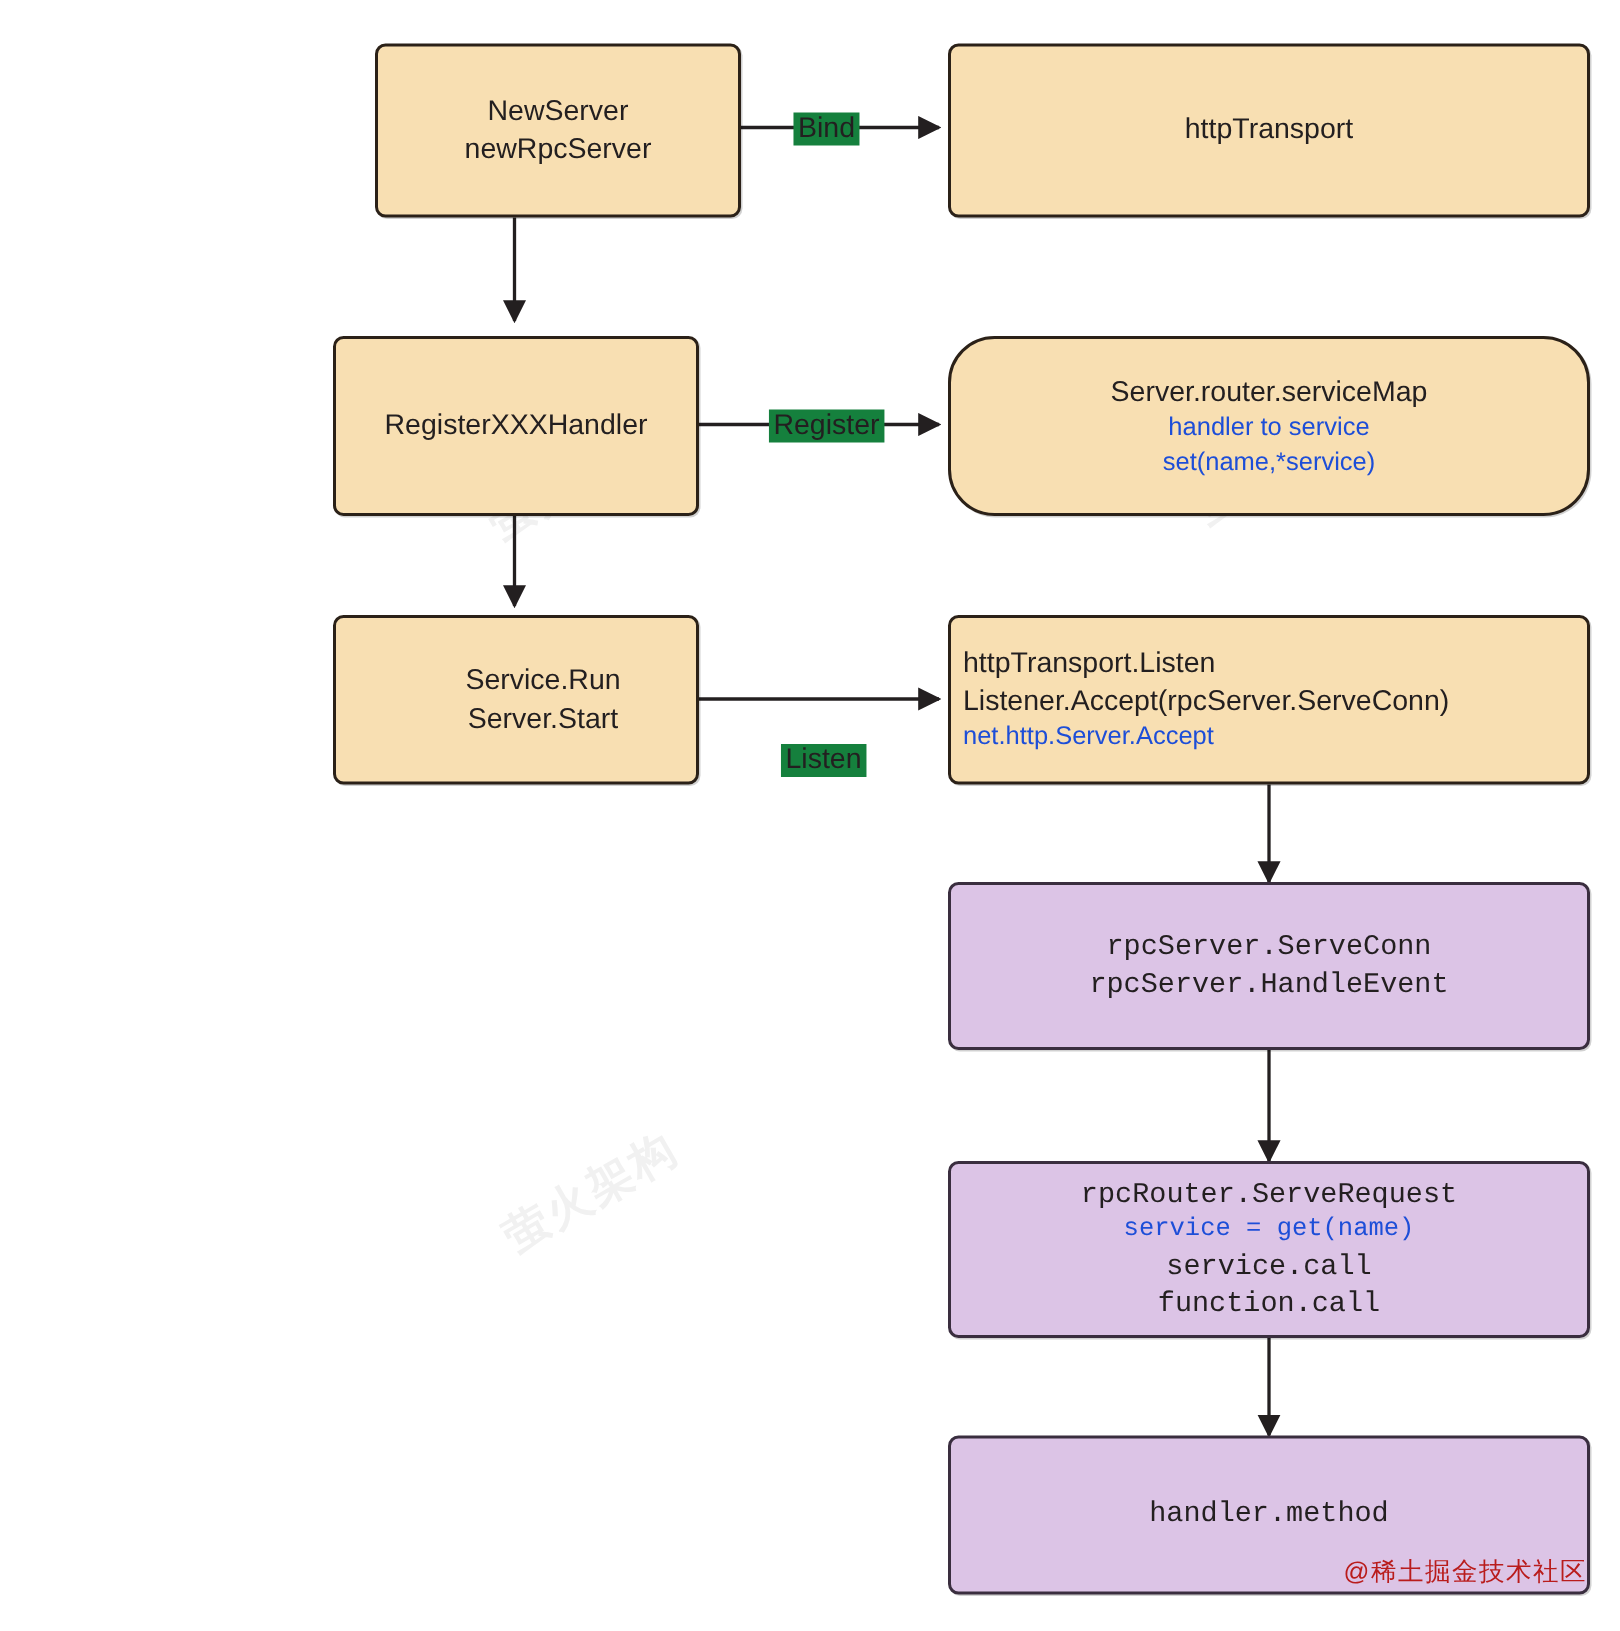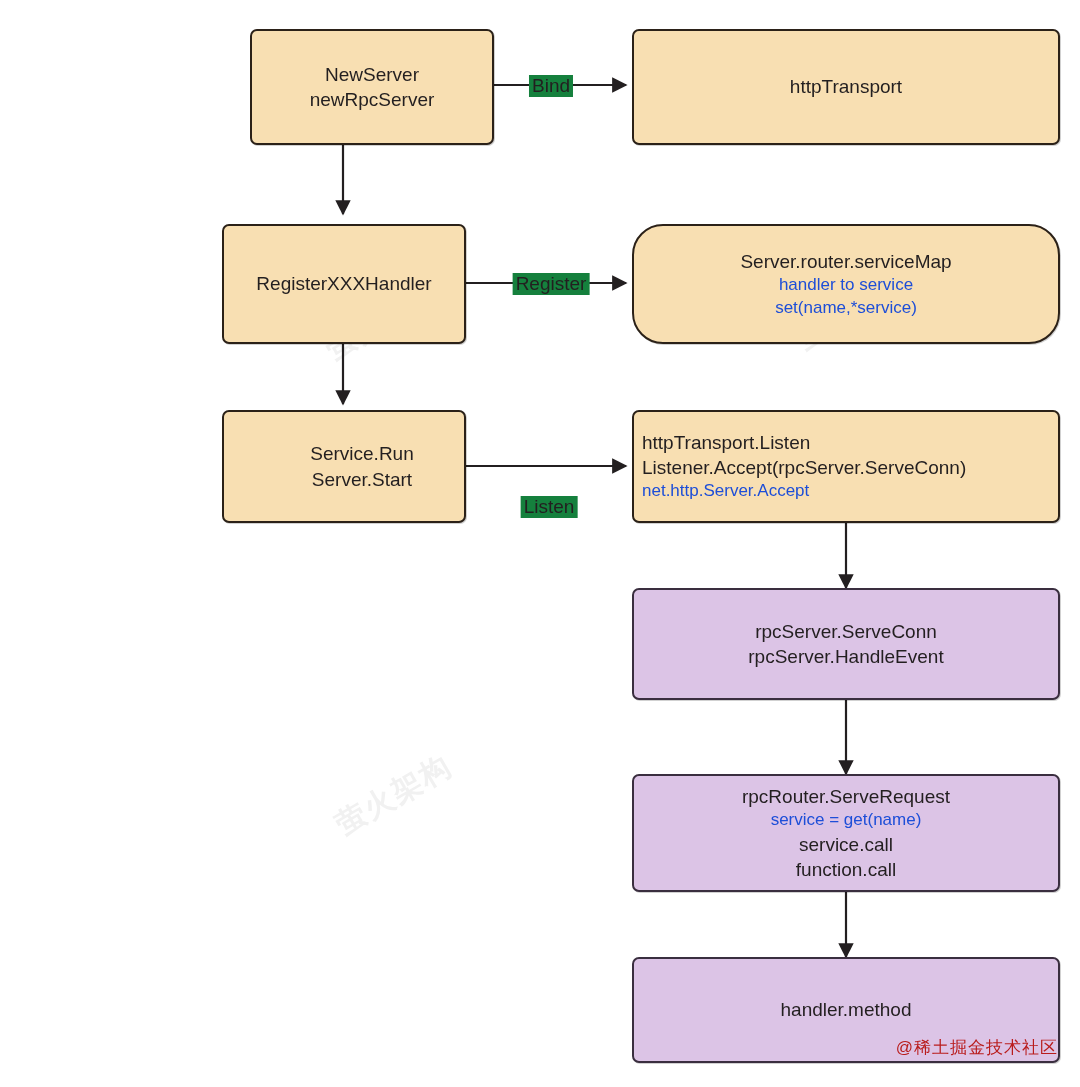--- a/index.html
+++ b/index.html
@@ -44,21 +44,21 @@
     box-sizing: border-box;
     border: 2px solid #2b2118;
     border-radius: 7px;
     display: flex;
     flex-direction: column;
     justify-content: center;
     z-index: 2;
     box-shadow: 1px 1px 0 rgba(0,0,0,0.18);
   }
   .node.orange { background: #F8DFB2; }
-  .node.purple { background: #DCC4E6; border-color: #3a2e3f; }
+  .node.purple { background: #DCC4E6; border-color: #3a2e3f; font-family: Liberation Mono, monospace; }
   .node.center { align-items: center; text-align: center; }
   .node.leftal  { align-items: flex-start; text-align: right; padding-left: 8px; }
   .line {
     font-size: 19px;
     line-height: 1.33;
     color: #231f20;
     white-space: nowrap;
   }
   .line.muted { color: #1d4ed8; }
   .line.small { font-size: 17px; }

